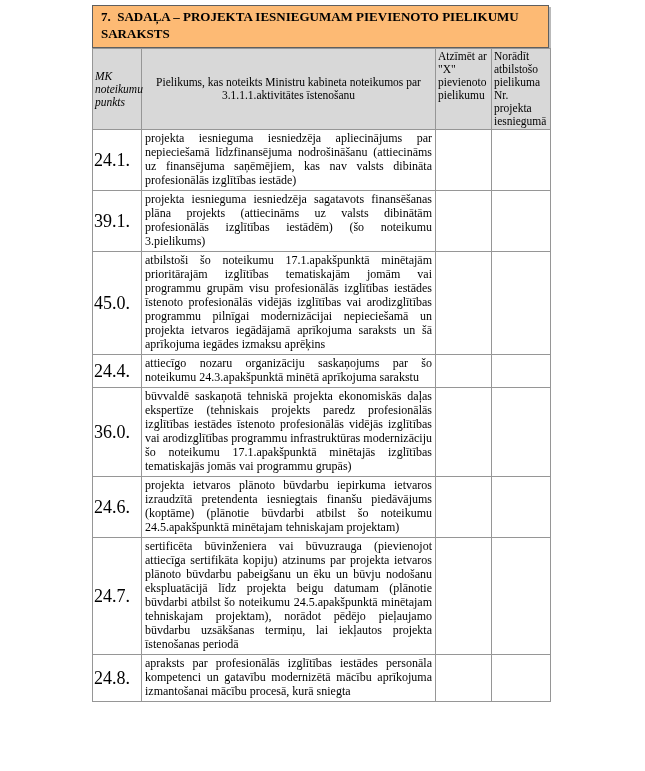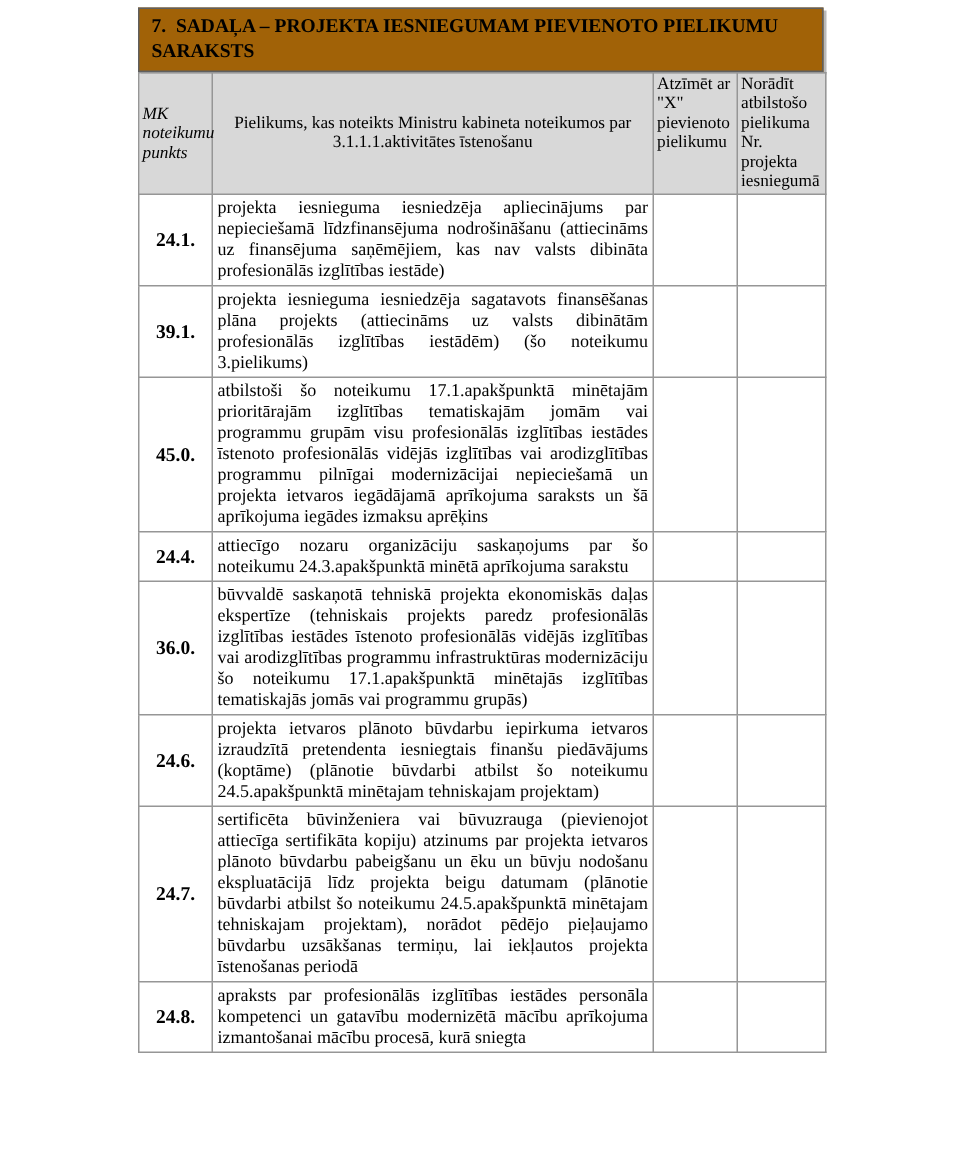--- a/index.html
+++ b/index.html
@@ -15,21 +15,21 @@
   .page {
     box-sizing: border-box;
     width: 645px;
     height: 771px;
     padding: 5px 0 0 92px;
     overflow: hidden;
   }
   .title-box {
     box-sizing: border-box;
     width: 457px;
-    background: #a16207;
+    background: #fdba74;
     border: 1px solid #5f5f5f;
     box-shadow: 2px 2px 0 #b9b9b9;
     padding: 3px 8px 5px 8px;
     font-weight: bold;
     font-size: 13px;
     line-height: 16.5px;
     white-space: pre-wrap;
   }
   .intro {
     margin: 12px 0 4px 0;
@@ -55,25 +55,24 @@
     text-align: left;
     vertical-align: top;
   }
   thead th.h-mk { vertical-align: middle; font-style: italic; }
   thead th.h-desc {
     text-align: center;
     vertical-align: middle;
     padding: 1px 4px;
   }
   td.punkts {
-    text-align: center;
+    text-align: left;
     vertical-align: middle;
-    font-size: 13px;
+    font-size: 18px;
     line-height: 14px;
-    font-weight: bold;
   }
   td.desc {
     font-size: 12px;
     line-height: 14px;
     text-align: justify;
     vertical-align: top;
     padding: 1px 3px 3px 3px;
   }
   td.fill { background: #ffffff; }
 </style>

